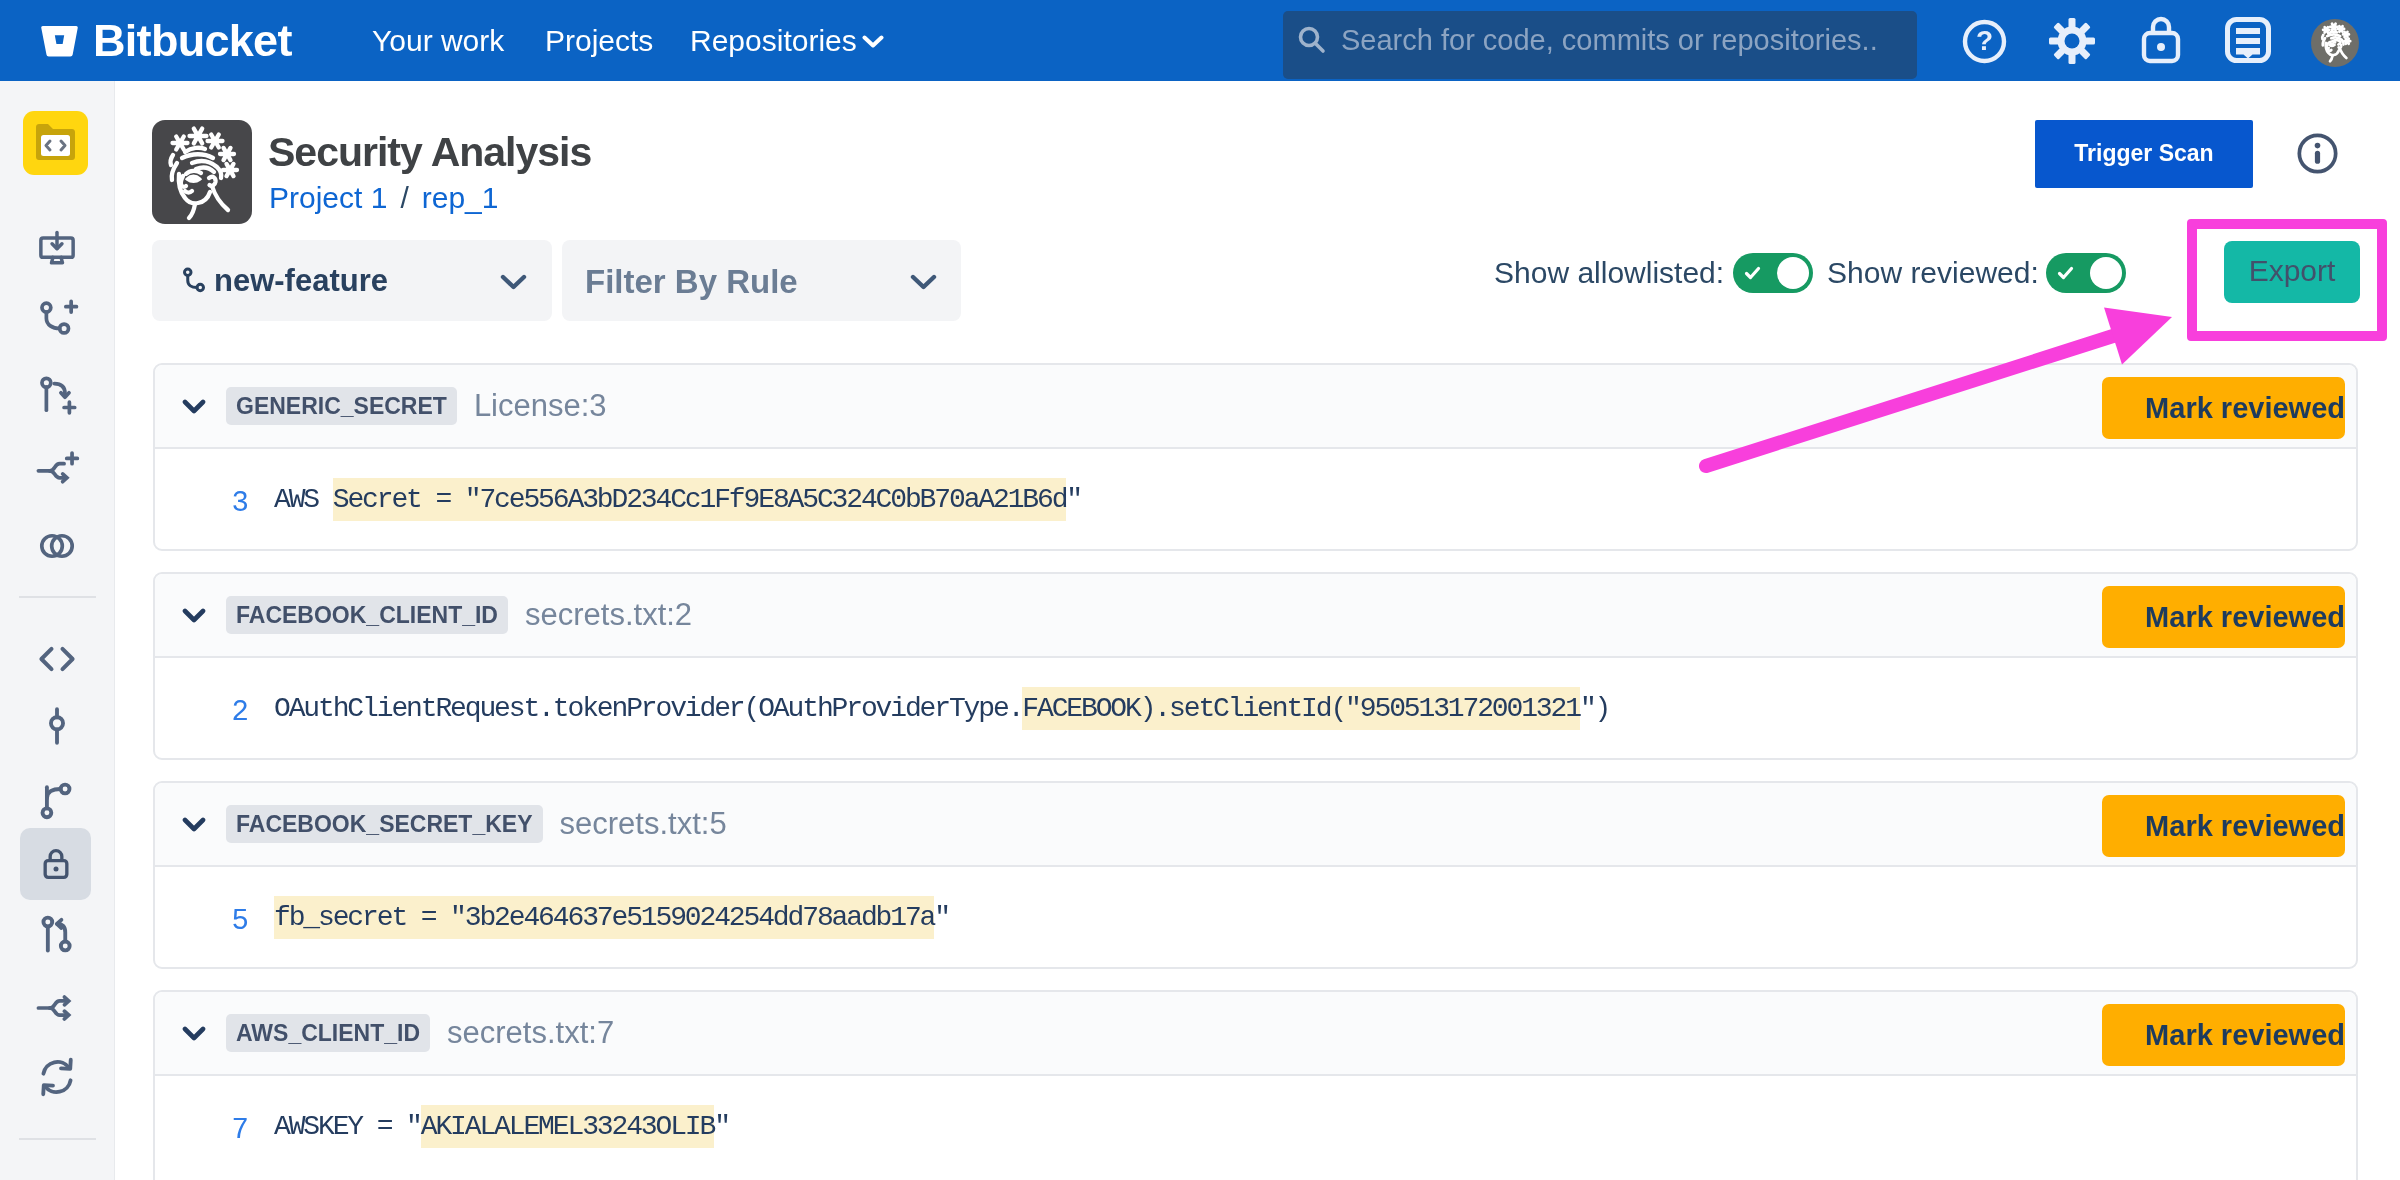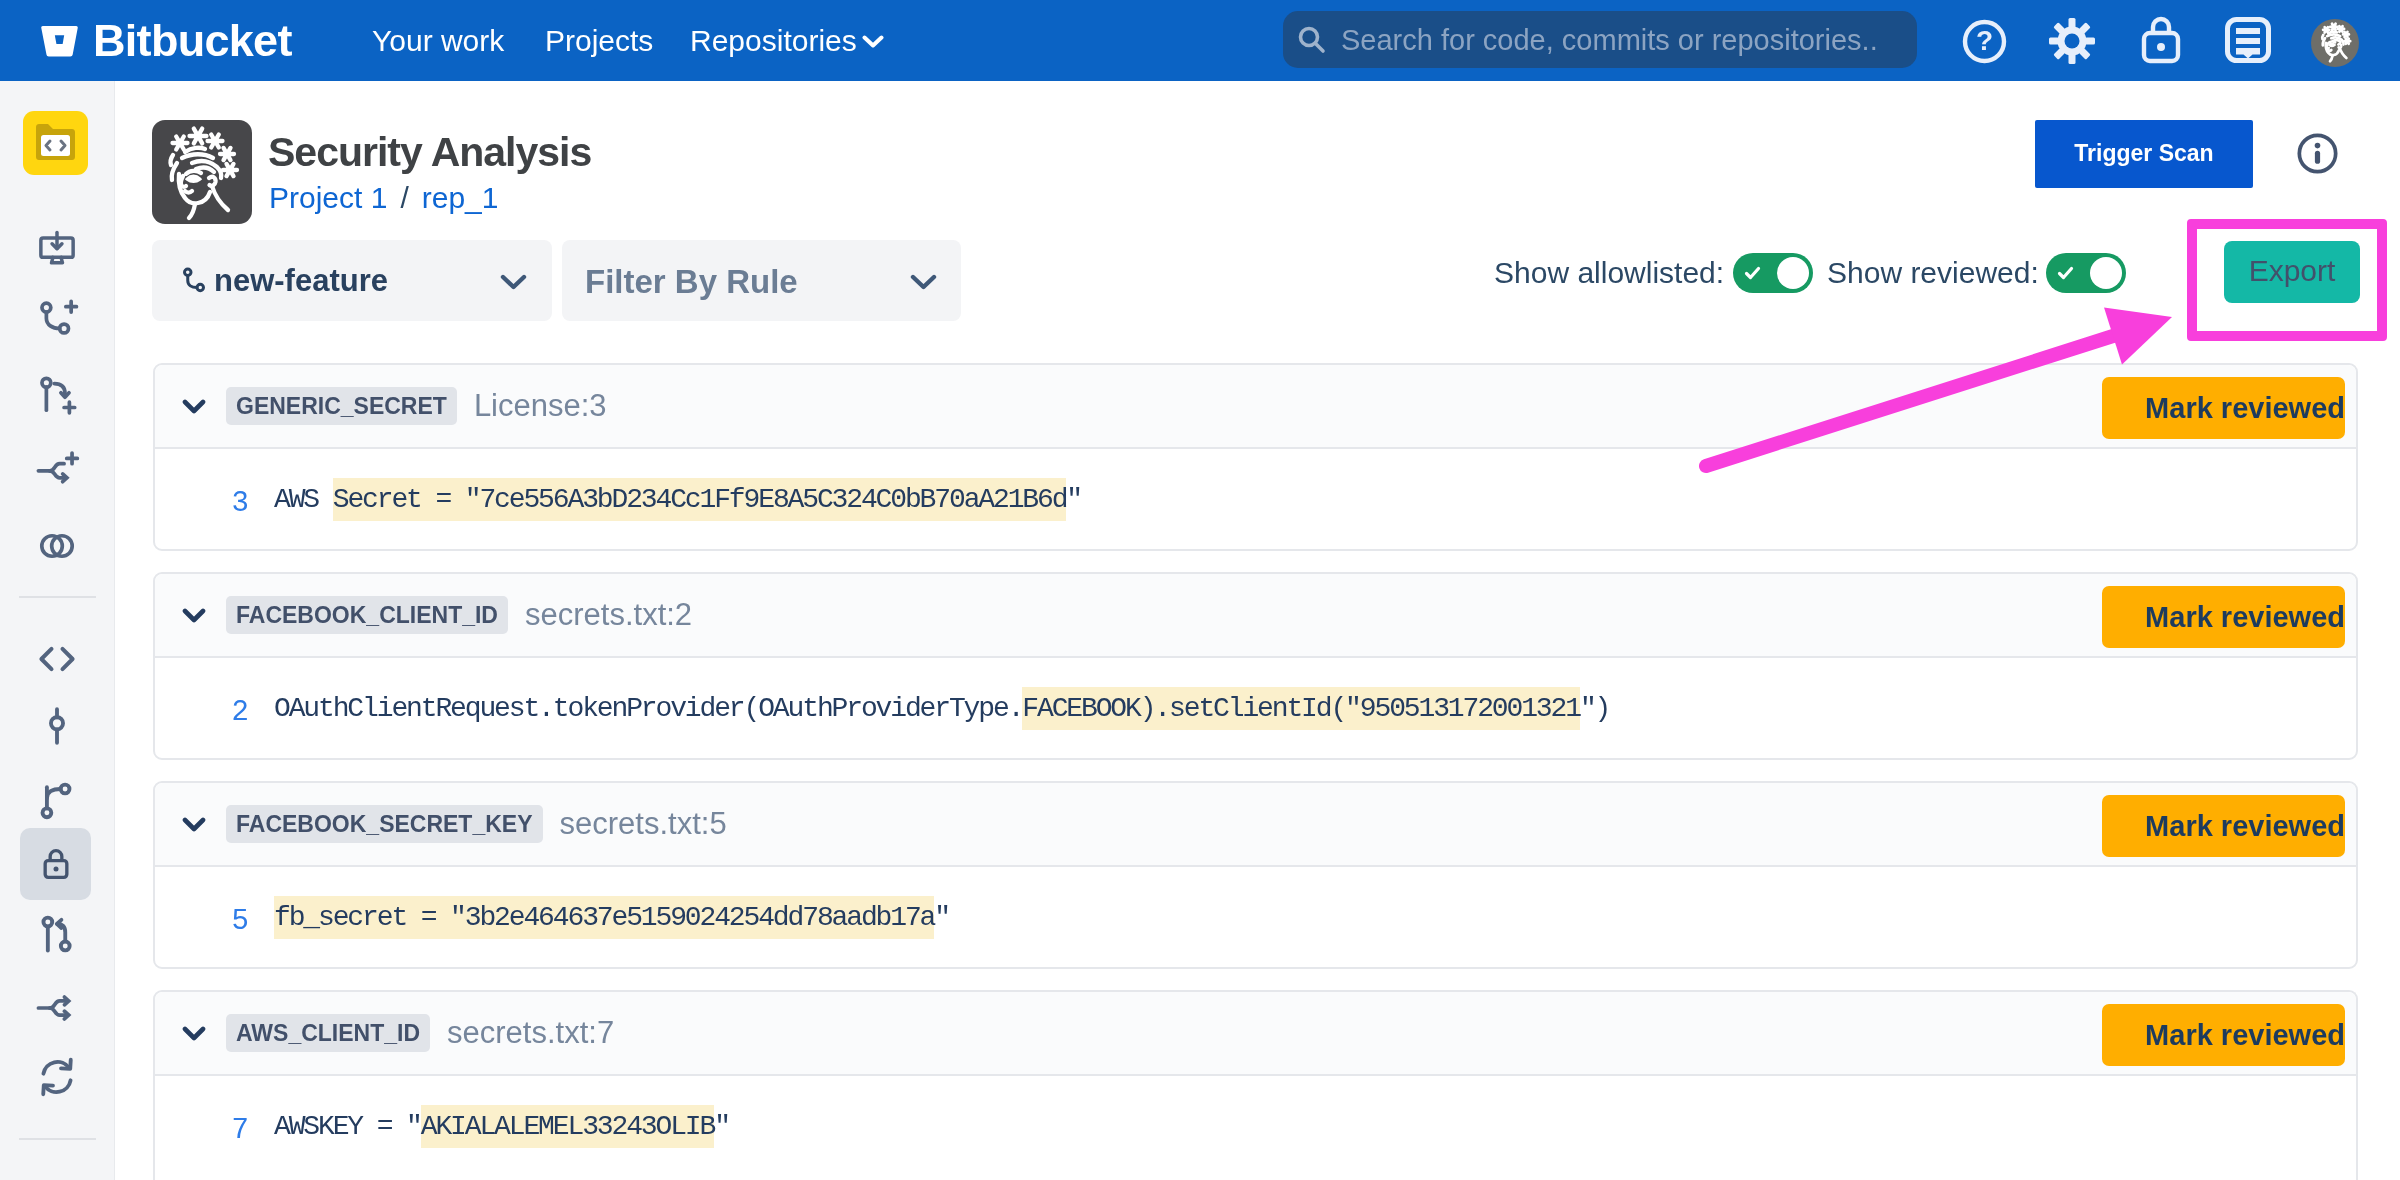--- a/index.html
+++ b/index.html
@@ -6,21 +6,21 @@
 html,body { width:2400px; height:1180px; overflow:hidden; background:#fff;
   font-family:"Liberation Sans", sans-serif; }
 svg { display:block; }
 
 
 #nav { position:absolute; left:0; top:0; width:2400px; height:81px; background:#0B63C4; }
 #bucket { position:absolute; left:41px; top:25px; }
 #brand { position:absolute; left:93px; top:15px; color:#fff; font-size:45px; font-weight:bold; letter-spacing:-0.7px; }
 .navlink { position:absolute; top:24px; color:#fff; font-size:30px; font-weight:400; }
 #repoChev { position:absolute; left:862px; top:35px; }
-#search { position:absolute; left:1283px; top:11px; width:634px; height:57px; background:#1A4E88; border-radius:15px; }
+#search { position:absolute; left:1283px; top:11px; width:634px; height:68px; background:#1A4E88; border-radius:5px; }
 #search .ph { position:absolute; left:58px; top:13px; font-size:29px; color:#8CA4C2; white-space:nowrap; }
 #search svg { position:absolute; left:13px; top:13px; }
 .navic { position:absolute; top:0; }
 
 
 #side { position:absolute; left:0; top:81px; width:115px; height:1099px; background:#F4F5F7; border-right:1px solid #E8EAED; }
 #repoTile { position:absolute; left:23px; top:30px; width:65px; height:64px; background:#FFD60F; border-radius:11px; }
 .sic { position:absolute; left:57px; transform:translate(-50%,-50%); }
 .sideHr { position:absolute; left:19px; width:77px; height:2px; background:#DFE1E5; }
 #lockSel { position:absolute; left:20px; top:747px; width:71px; height:72px; background:#D7DCE3; border-radius:10px; }

